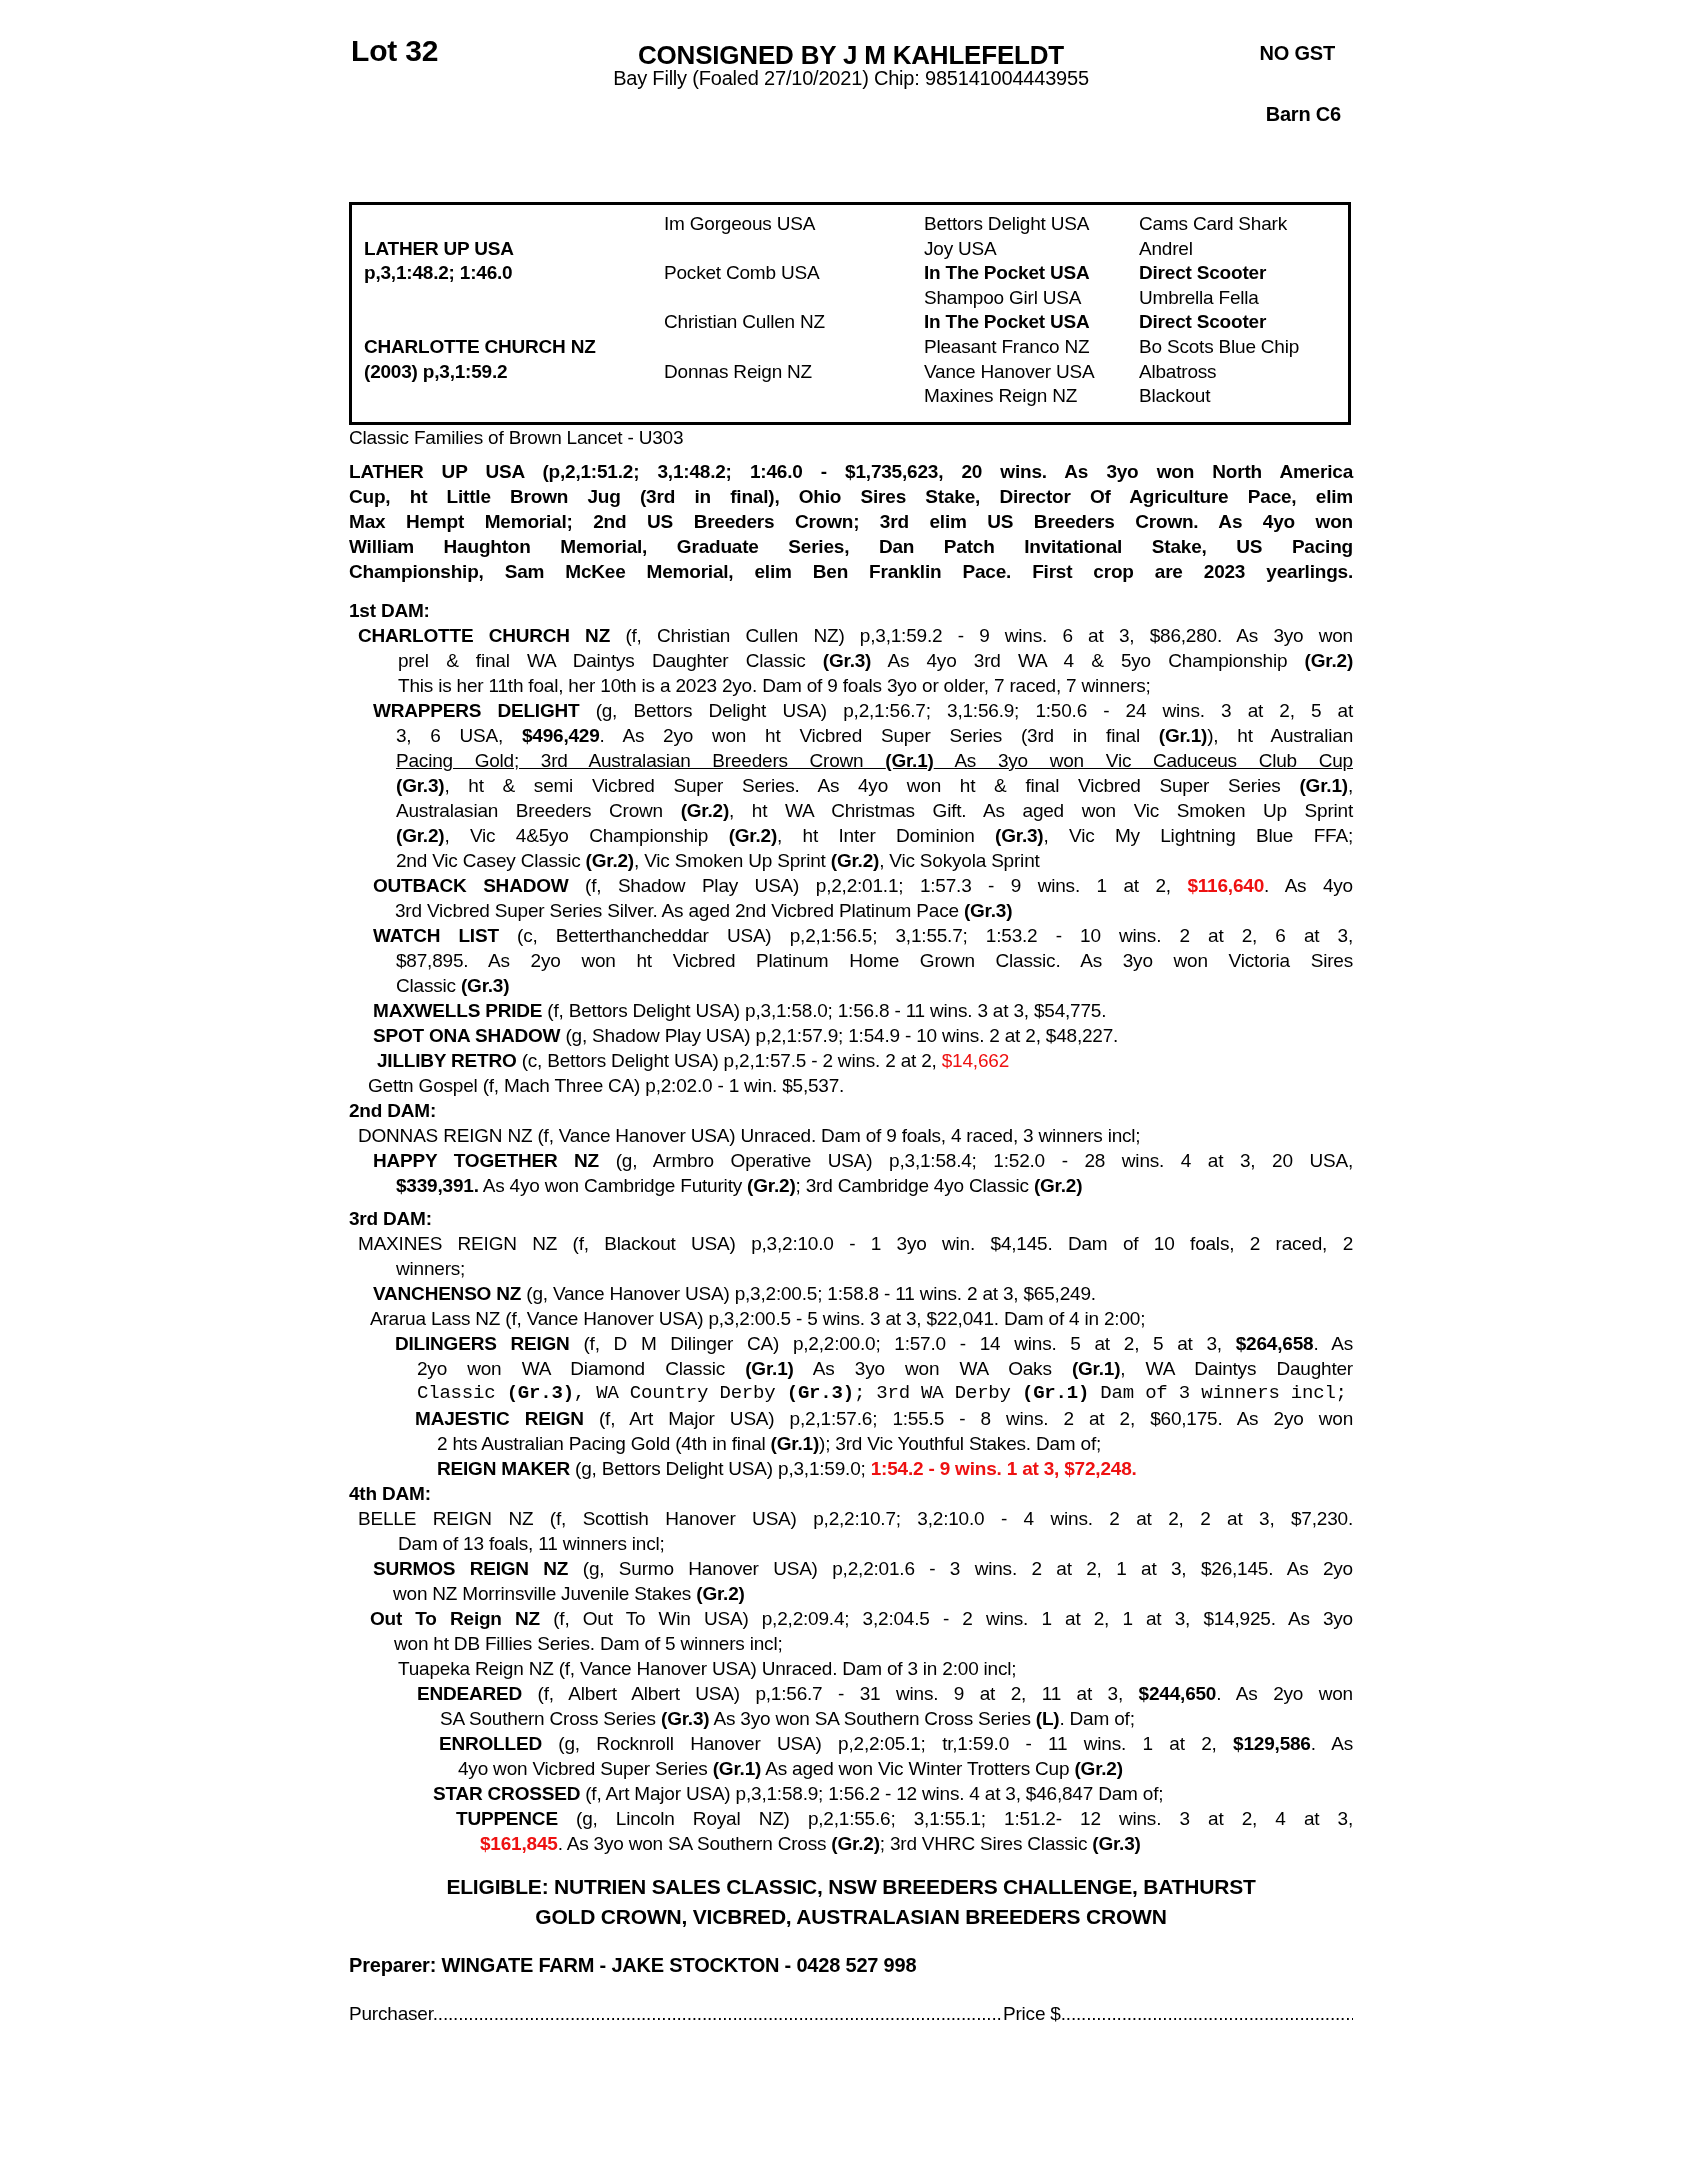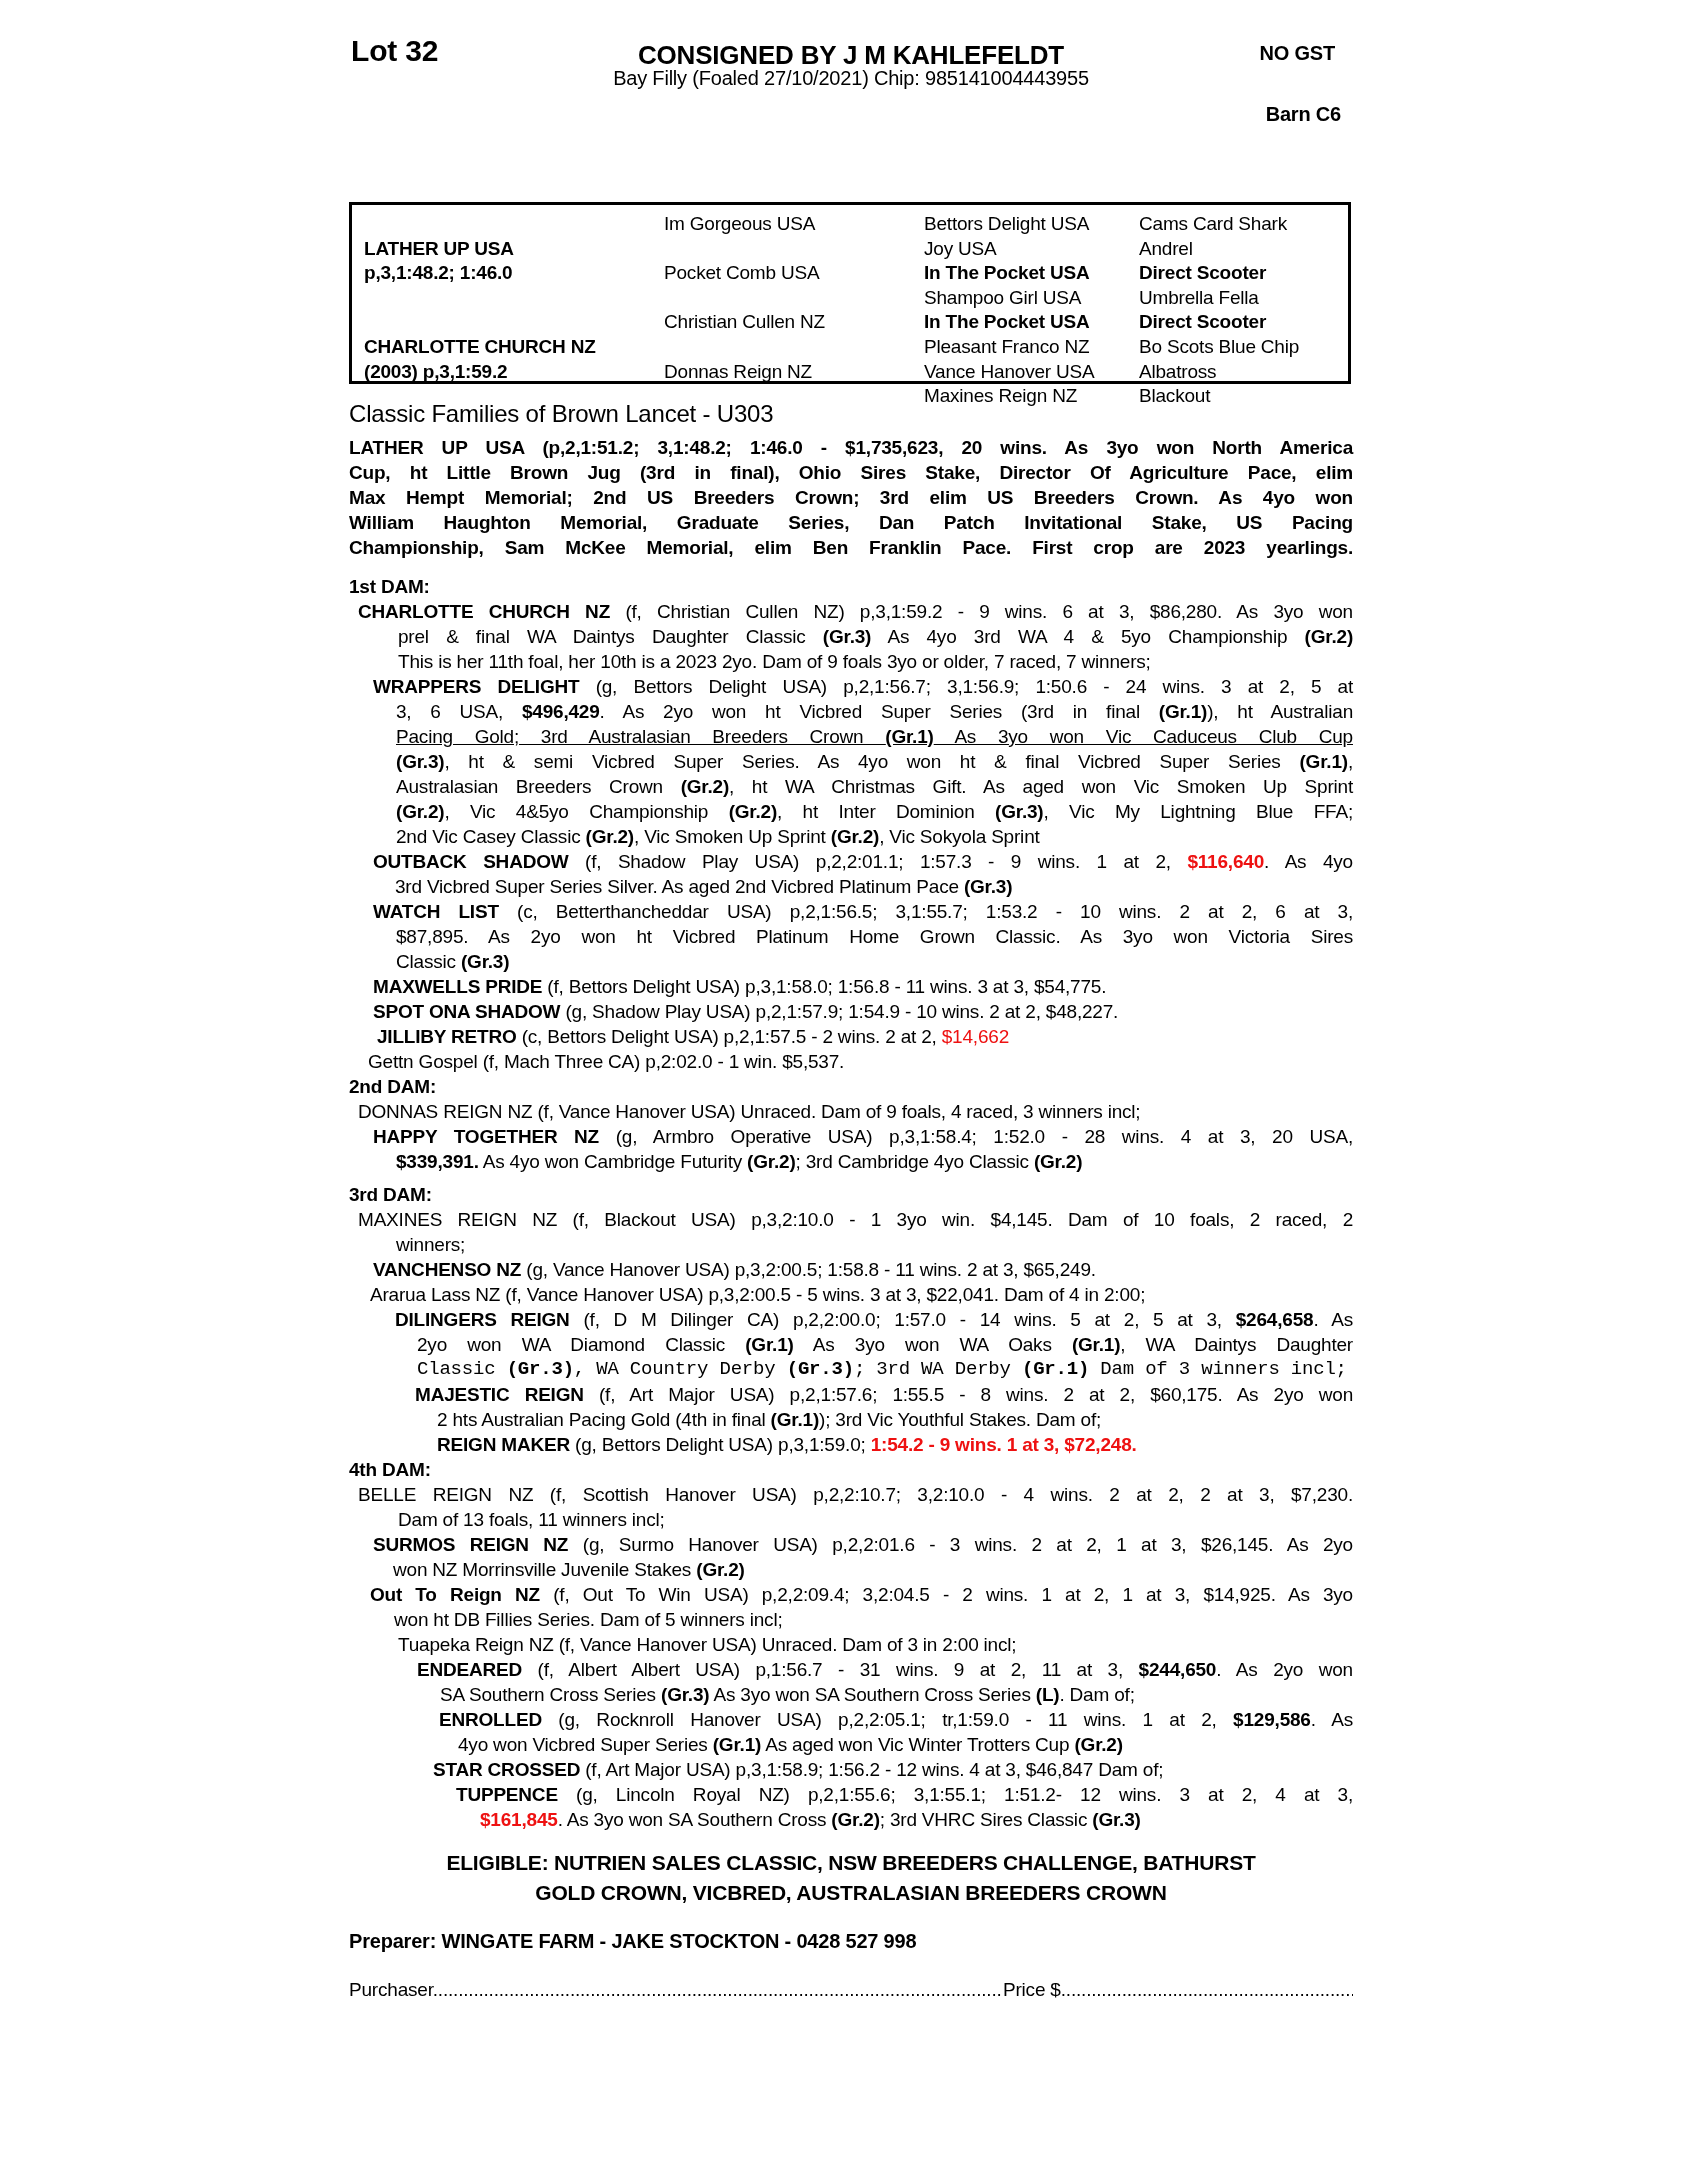--- a/index.html
+++ b/index.html
@@ -12,27 +12,27 @@
   .content{position:absolute;left:349px;top:0;width:1004px;}
   
   .header{position:relative;height:202px;}
   .lot{position:absolute;left:2px;top:34px;font-size:30px;font-weight:bold;white-space:nowrap;}
   .consigned{position:absolute;left:50%;transform:translateX(-50%);top:40px;font-size:26px;font-weight:bold;white-space:nowrap;}
   .bayfilly{position:absolute;left:50%;transform:translateX(-50%);top:67px;font-size:20px;white-space:nowrap;}
   .nogst{position:absolute;right:18px;top:42px;font-size:20px;font-weight:bold;white-space:nowrap;}
   .barn{position:absolute;right:12px;top:103px;font-size:20px;font-weight:bold;white-space:nowrap;}
   
   .ptable{
-    box-sizing:border-box;width:1002px;height:182px;border:3px solid #000;
+    box-sizing:border-box;width:1002px;height:223px;border:3px solid #000;
     display:grid;grid-template-columns:300px 260px 215px 1fr;
     grid-auto-rows:24.6px;padding:7px 0 0 12px;align-content:start;
   }
   .pcell{font-size:19px;line-height:24.6px;white-space:nowrap;overflow:visible;}
   
-  .family-line{margin-top:17px;font-size:24px;line-height:25px;}
+  .family-line{font-size:19px;line-height:25px;}
   .pedigree-body{margin-top:9px;}
   .line{font-size:19px;line-height:25px;min-height:25px;}
   .line.just{text-align:justify;text-align-last:justify;}
   .b{font-weight:bold;}
   .r{color:var(--red,#ee1111);}
   .br{color:var(--red,#ee1111);font-weight:bold;}
   .eligible{margin-top:16px;text-align:center;font-weight:bold;font-size:21px;line-height:30px;}
   .preparer{margin-top:22px;font-size:20px;font-weight:bold;white-space:nowrap;}
   .purchaser-row{margin-top:26px;font-size:19px;display:flex;width:1004px;}
   .leader1{width:654px;overflow:hidden;white-space:nowrap;}

